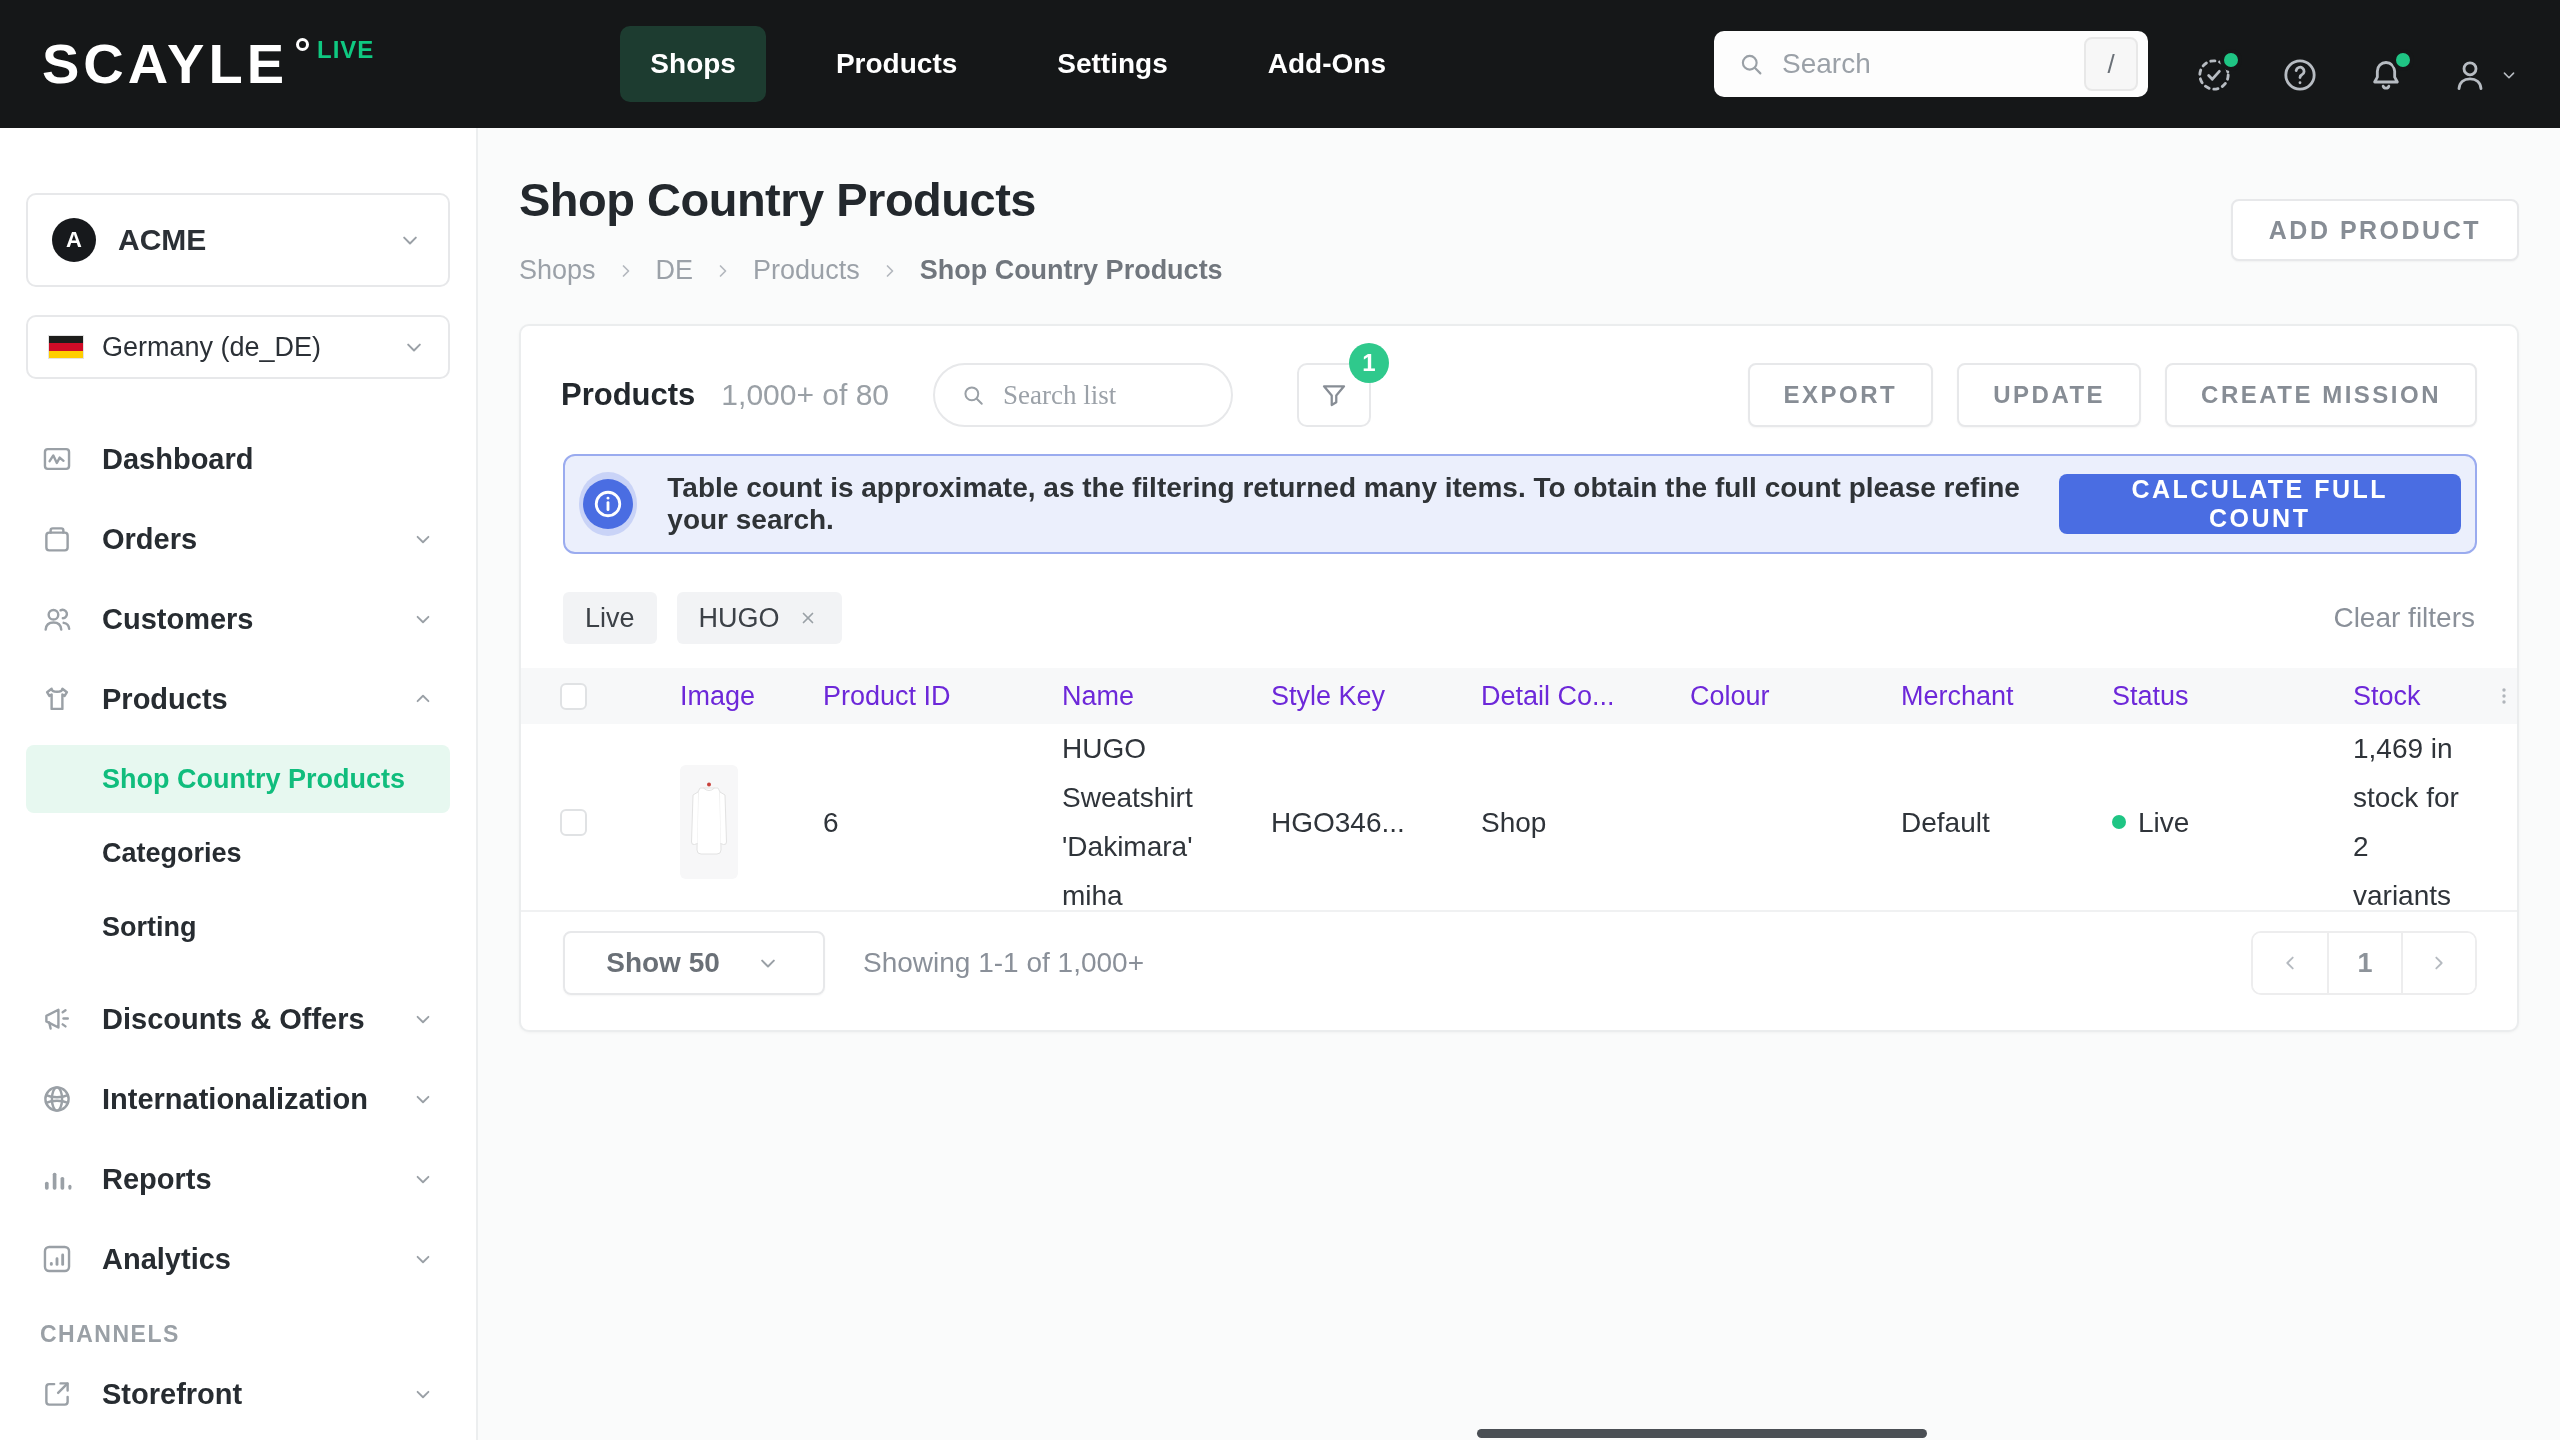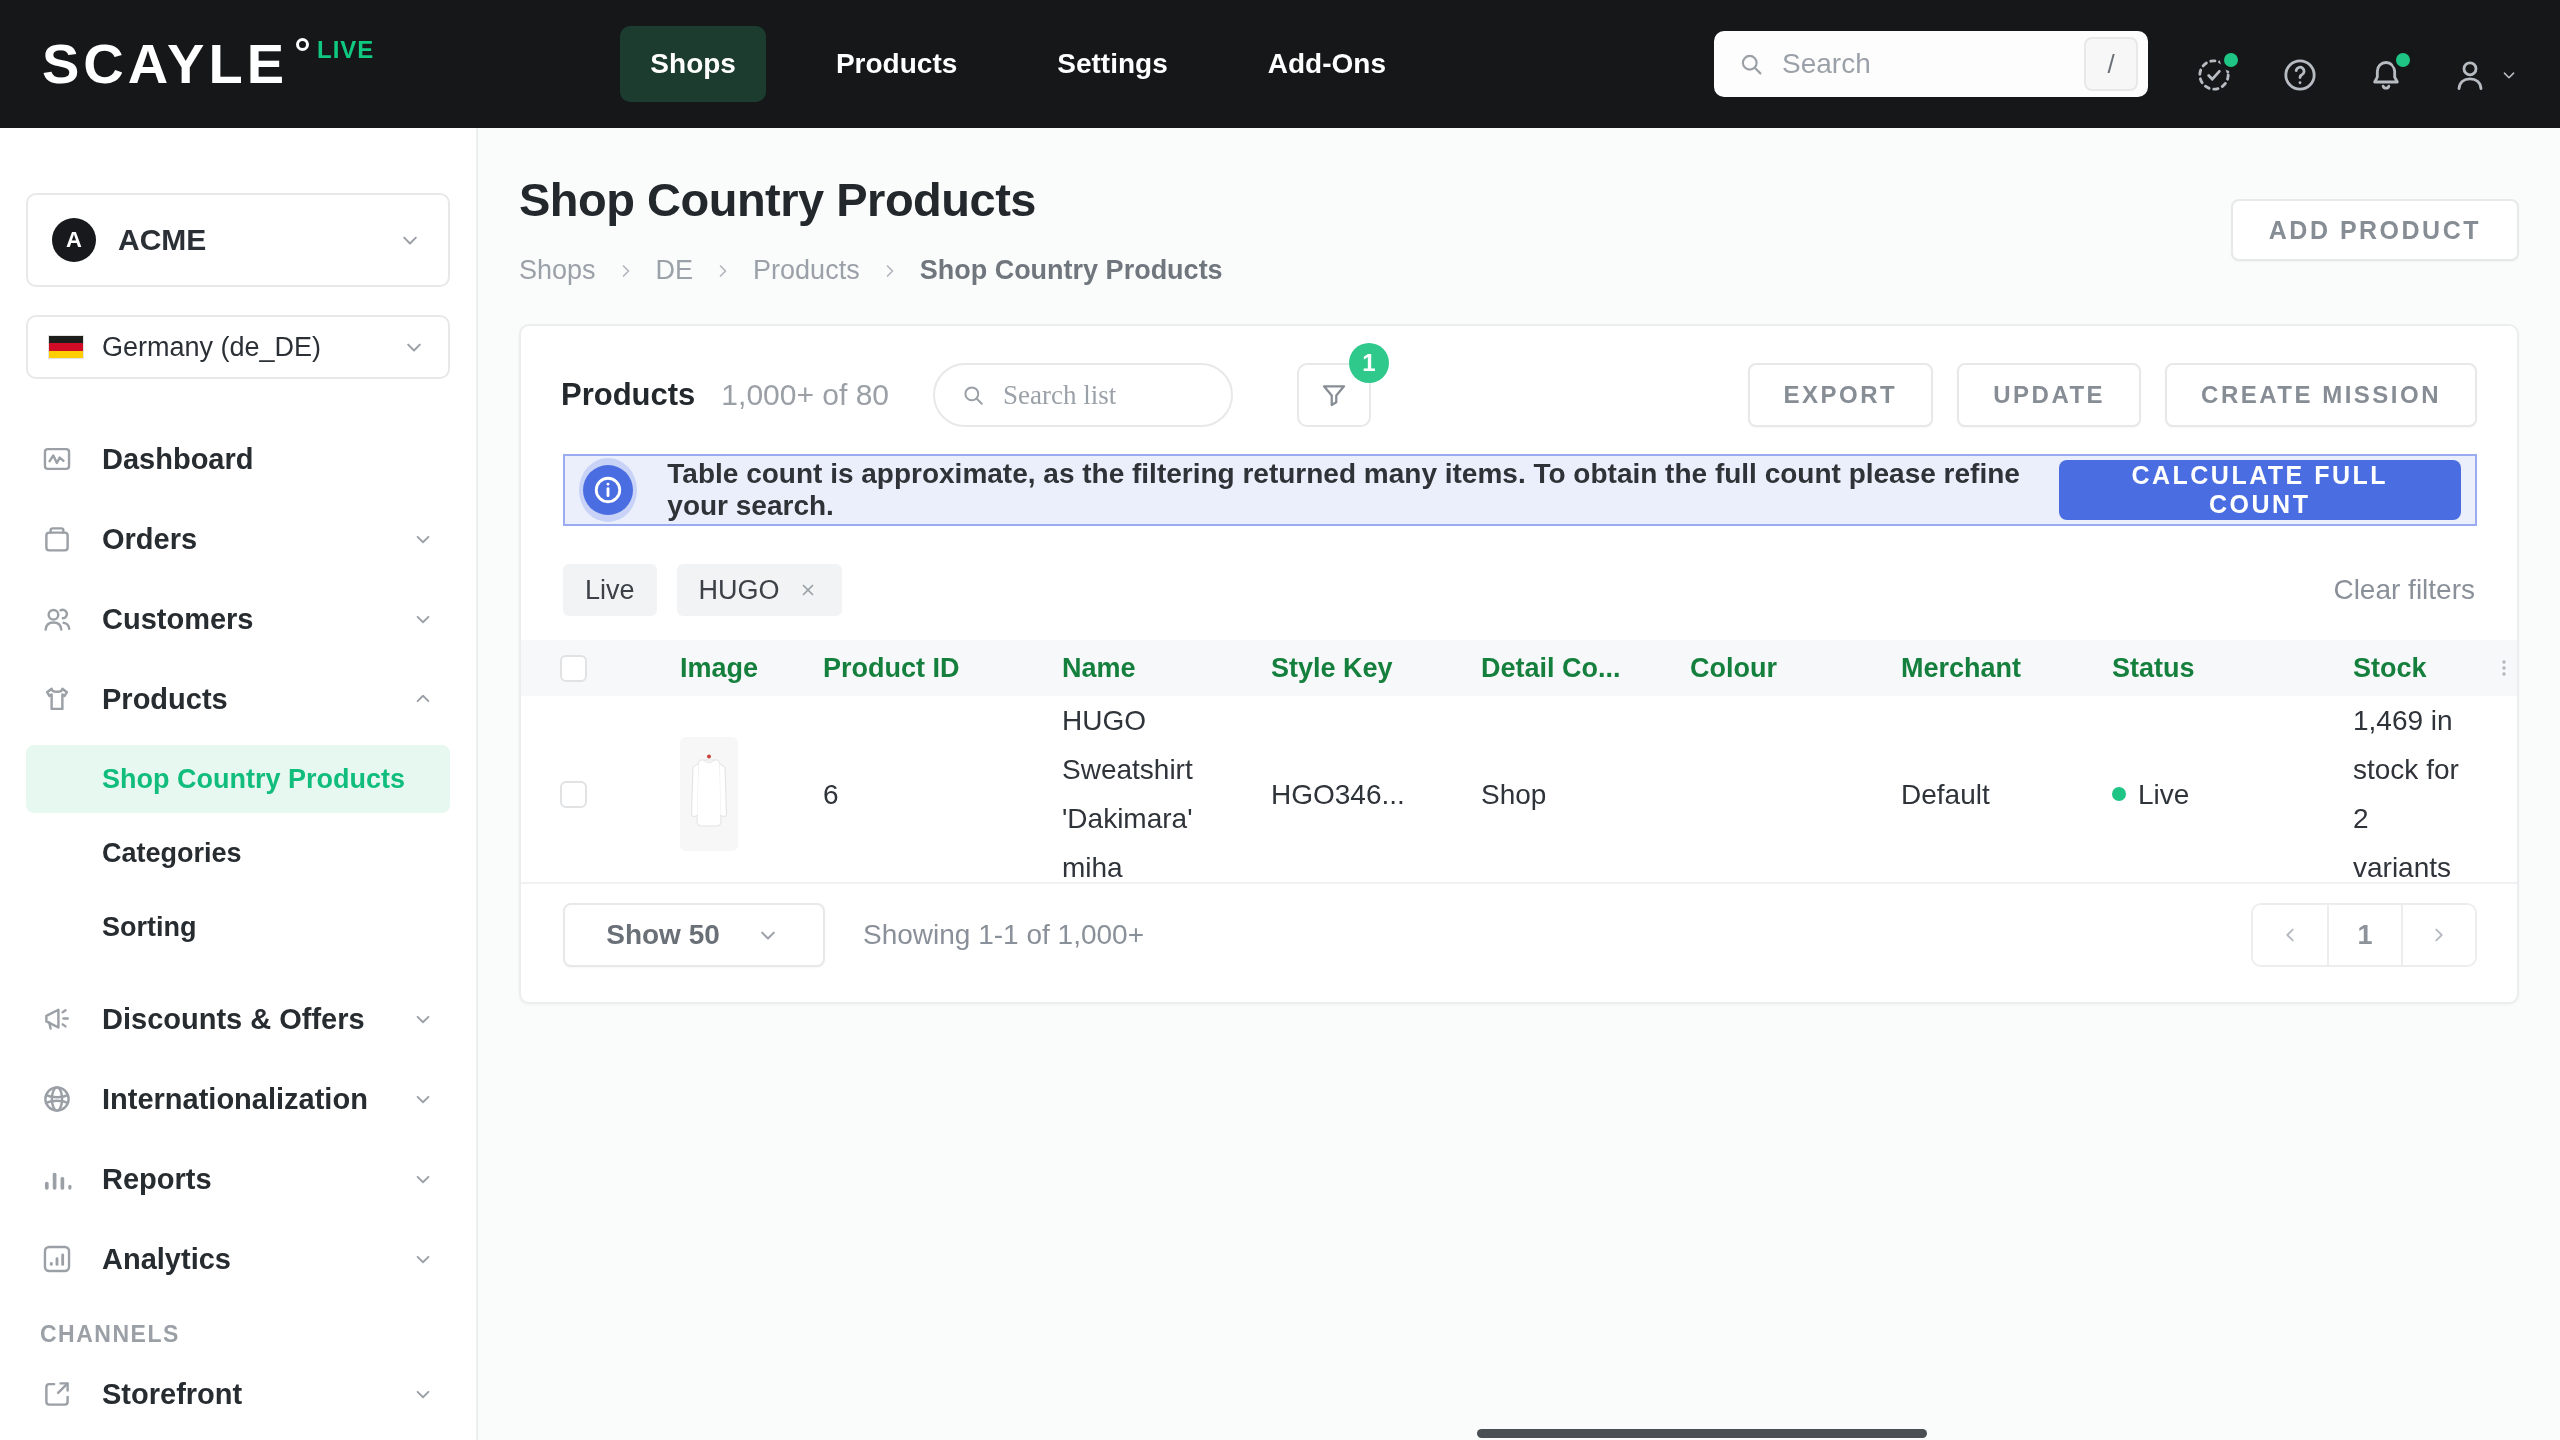--- a/index.html
+++ b/index.html
@@ -78,38 +78,38 @@
   .list-search input { border:none; outline:none; background:transparent; font-size:27px; width:190px; margin-left:14px;
     color:#272c31; font-family:Liberation Serif, serif; }
   .list-search input::placeholder { color:#9ba1a8; }
   .filter-btn { position:relative; width:74px; height:64px; border:2px solid #e7e8ea; border-radius:10px; background:#fff;
     display:flex; align-items:center; justify-content:center; color:#878d95; margin-left:64px; cursor:pointer; }
   .filter-badge { position:absolute; top:-22px; right:-20px; width:40px; height:40px; border-radius:50%; background:#2fc98c;
     color:#fff; font-size:24px; font-weight:700; display:flex; align-items:center; justify-content:center; }
   .head-actions { margin-left:auto; display:flex; gap:24px; }
   .head-actions .btn { height:64px; font-size:24px; padding:0 34px; }
 
-  .banner { margin:26px 40px 0 42px; height:72px; background:#ebeffc; border:2px solid #9aabef; border-radius:0;
+  .banner { margin:26px 40px 0 42px; height:100px; background:#ebeffc; border:2px solid #9aabef; border-radius:12px;
     display:flex; align-items:center; padding:0 14px 0 14px; }
   .info-wrap { width:64px; height:64px; border-radius:50%; background:#c9d3f7; display:flex; align-items:center; justify-content:center; }
   .info-circle { width:50px; height:50px; border-radius:50%; background:#4a6de2; color:#fff; display:flex; align-items:center; justify-content:center; }
   .banner-text { font-size:28px; font-weight:700; color:#2f3337; margin-left:30px; }
   .banner-btn { margin-left:auto; height:60px; background:#4a6de2; border:none; border-radius:8px; color:#fff;
     font-size:25px; font-weight:700; letter-spacing:2.5px; padding:0 34px; cursor:pointer; font-family:inherit; }
 
   .chips-row { display:flex; align-items:center; margin:38px 42px 0 42px; height:52px; }
   .chip { background:#f2f3f5; border-radius:6px; height:52px; display:flex; align-items:center; padding:0 22px;
     font-size:27px; color:#3c4147; margin-right:20px; cursor:default; }
   .chip .chip-x { margin-left:16px; color:#9aa0a6; display:flex; cursor:pointer; }
   .clear-filters { margin-left:auto; font-size:28px; color:#8a9099; cursor:pointer; }
 
   .tgrid { display:grid; grid-template-columns:120px 143px 239px 209px 210px 209px 211px 211px 241px 139px 24px;
     padding-left:39px; align-items:center; }
   .thead { margin-top:24px; height:56px; background:#f7f8f9; }
-  .th { font-size:27px; font-weight:700; color:#15803d; }
+  .th { font-size:27px; font-weight:400; color:#6d28d9; }
   .kebab { color:#b0b5bb; display:flex; justify-content:center; cursor:pointer; }
   .trow { height:188px; border-bottom:2px solid #f0f1f2; }
   .td { font-size:28px; color:#2f343a; line-height:1.75; padding-right:24px; }
   .checkbox { width:27px; height:27px; border:2px solid #e0e2e4; border-radius:6px; background:#fff; cursor:pointer; }
   .thumb { width:58px; height:114px; background:#f7f7f8; border-radius:6px; display:flex; align-items:center; justify-content:center; }
   .status-cell { display:flex; align-items:center; }
   .status-dot { width:14px; height:14px; border-radius:50%; background:#1fc584; margin-right:12px; }
 
   .card-footer { display:flex; align-items:center; margin:18px 40px 0 42px; padding-bottom:34px; height:100px; }
   .page-size { width:262px; height:64px; border:2px solid #e7e8ea; border-radius:8px; display:flex; align-items:center;

